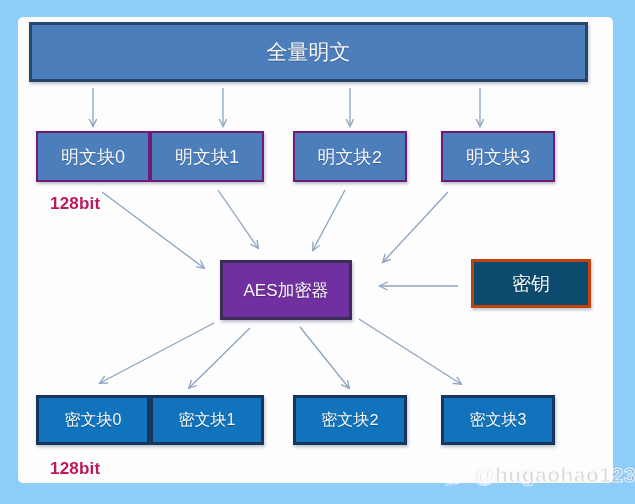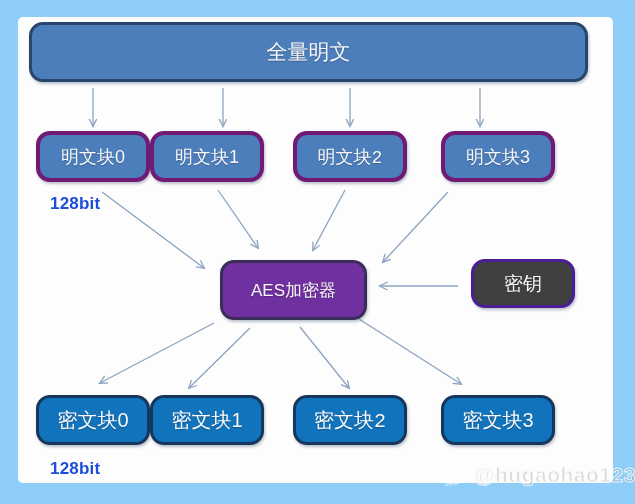--- a/index.html
+++ b/index.html
@@ -10,46 +10,46 @@
   }
   .panel{
     position:absolute;left:18px;top:17px;width:595px;height:466px;
     background:#FDFDFD;border-radius:5px;
   }
   .arrows{position:absolute;left:0;top:0;width:635px;height:504px;pointer-events:none;}
   .box{
     position:absolute;display:flex;align-items:center;justify-content:center;
     color:#F8F8F8;box-sizing:border-box;
     box-shadow:1px 2px 3px rgba(60,80,110,0.35);
-    border-radius:14px;
+    border-radius:0;
     text-shadow:0 1px 1px rgba(0,0,0,0.25);
   }
   .src{
     left:29px;top:22px;width:559px;height:60px;
     background:#4C7EBC;border:3px solid #28466C;font-size:21px;
   }
   .pblock{
     top:131px;width:114px;height:51px;
-    background:#4C7EBC;border:4px solid #701a75;font-size:18px;
+    background:#4C7EBC;border:2px solid #701a75;font-size:18px;
   }
   .cblock{
     top:395px;width:114px;height:50px;
-    background:#1173BC;border:3px solid #16365C;font-size:20px;text-align:center;
+    background:#1173BC;border:3px solid #16365C;font-size:16px;text-align:center;
   }
   .b0{left:36px;} .b1{left:150px;} .b2{left:293px;font-family:Liberation Mono, monospace;} .b3{left:441px;}
   .aes{
-    left:220px;top:260px;width:147px;height:60px;
+    left:220px;top:260px;width:132px;height:60px;
     background:#7030A0;border:3px solid #3B2C58;font-size:17px;
   }
   .key{
-    left:471px;top:259px;width:104px;height:49px;
-    background:#404040;border:3px solid #4c1d95;font-size:19px;
+    left:471px;top:259px;width:120px;height:49px;
+    background:#0c4a6e;border:3px solid #c2410c;font-size:19px;
   }
   .bits{
-    position:absolute;color:#1d4ed8;font-size:17px;font-weight:600;
+    position:absolute;color:#be185d;font-size:17px;font-weight:600;
     letter-spacing:0.2px;
   }
   .bits-top{left:50px;top:194px;}
   .bits-bottom{left:50px;top:459px;}
   .watermark{
     position:absolute;left:443px;top:463px;display:flex;align-items:center;gap:9px;
     opacity:0.9;
   }
   .watermark .handle{
     font-size:21px;font-weight:bold;letter-spacing:0.5px;

